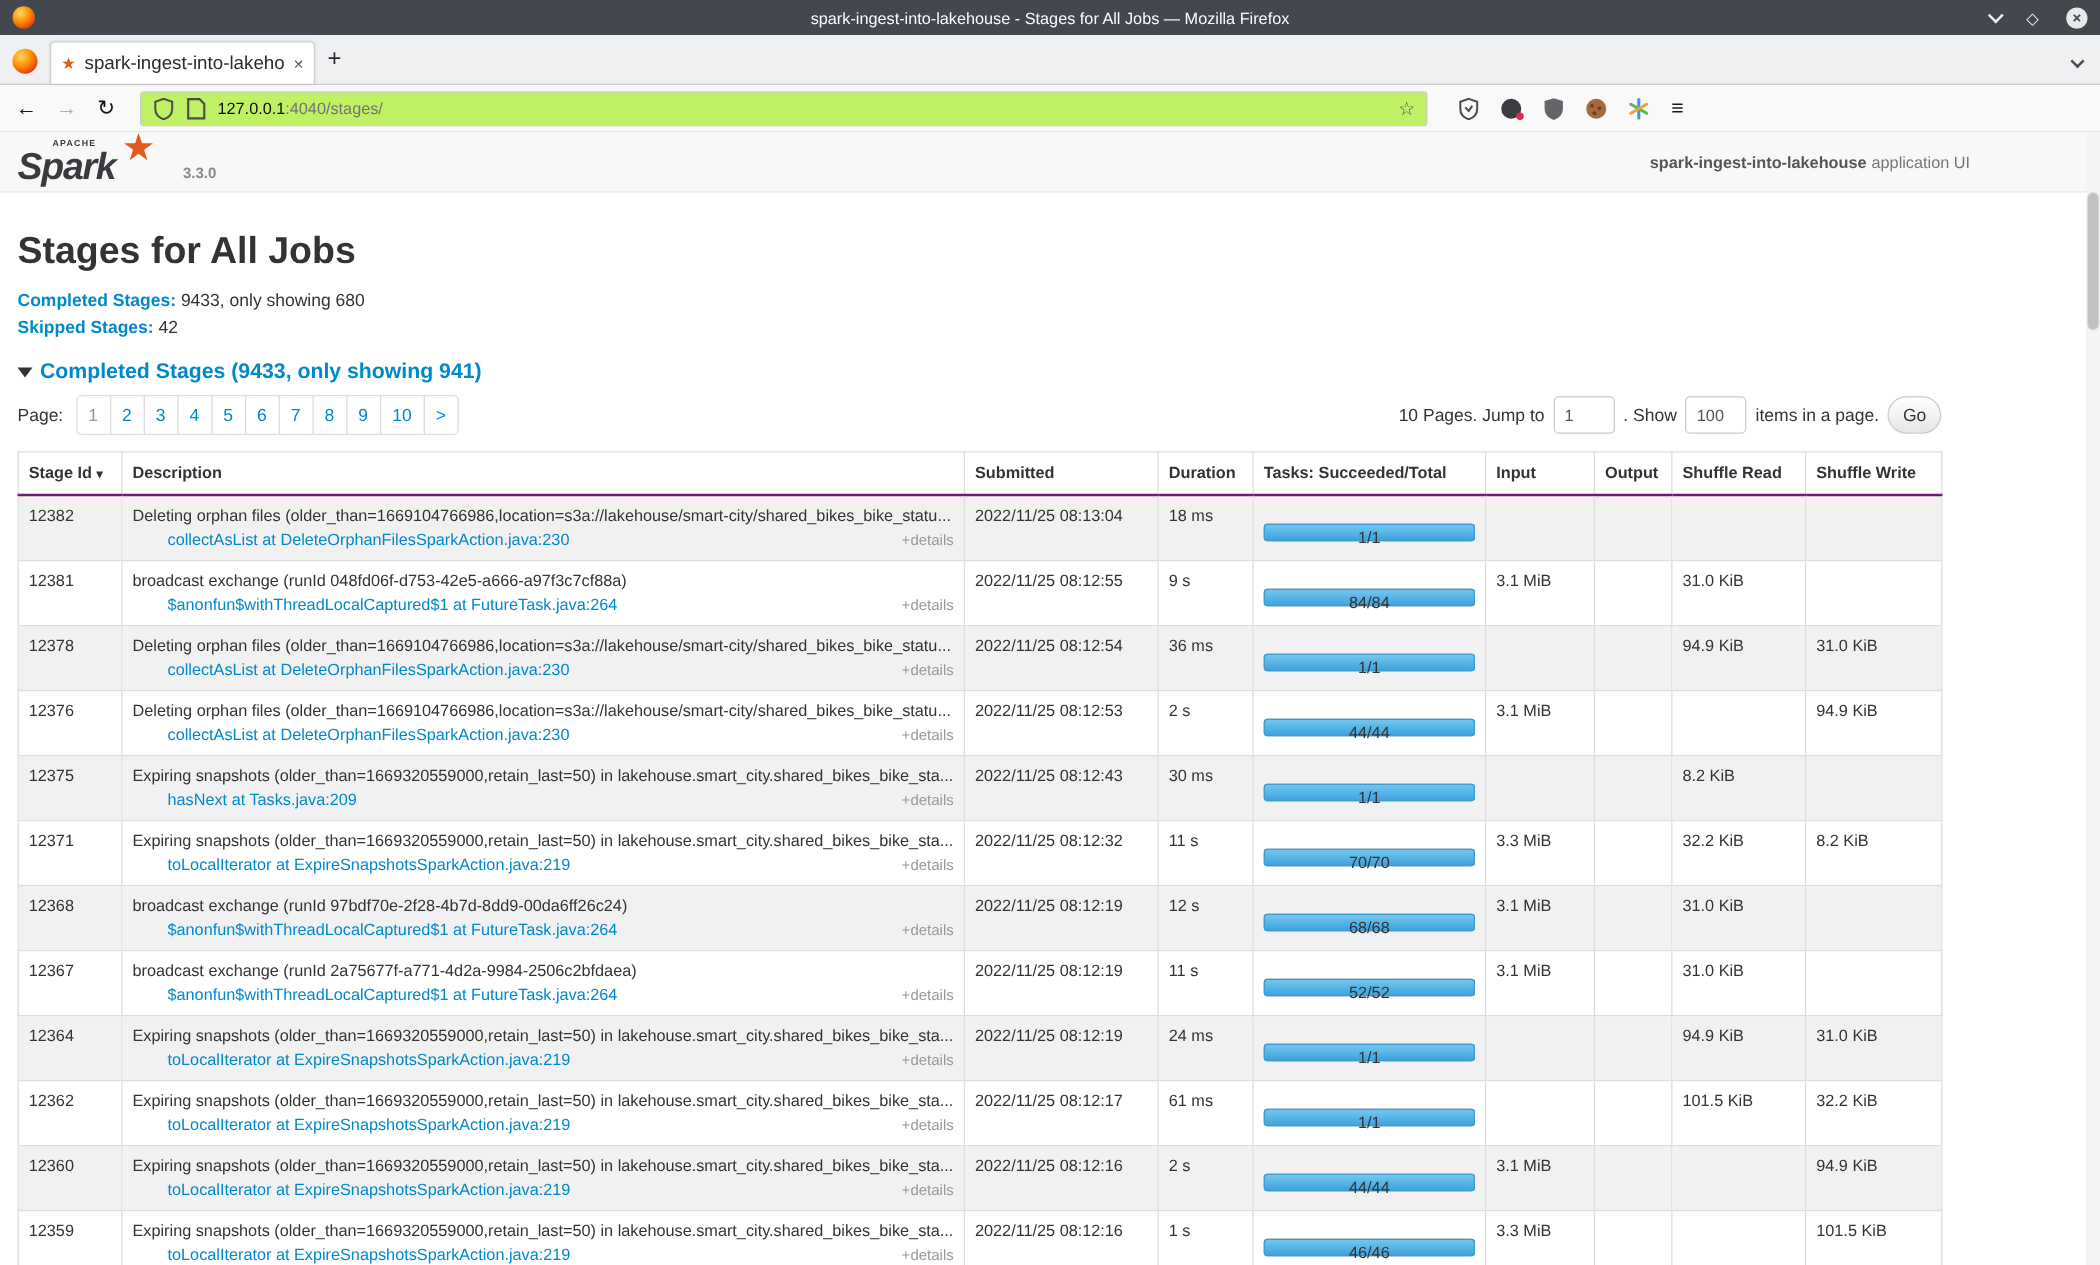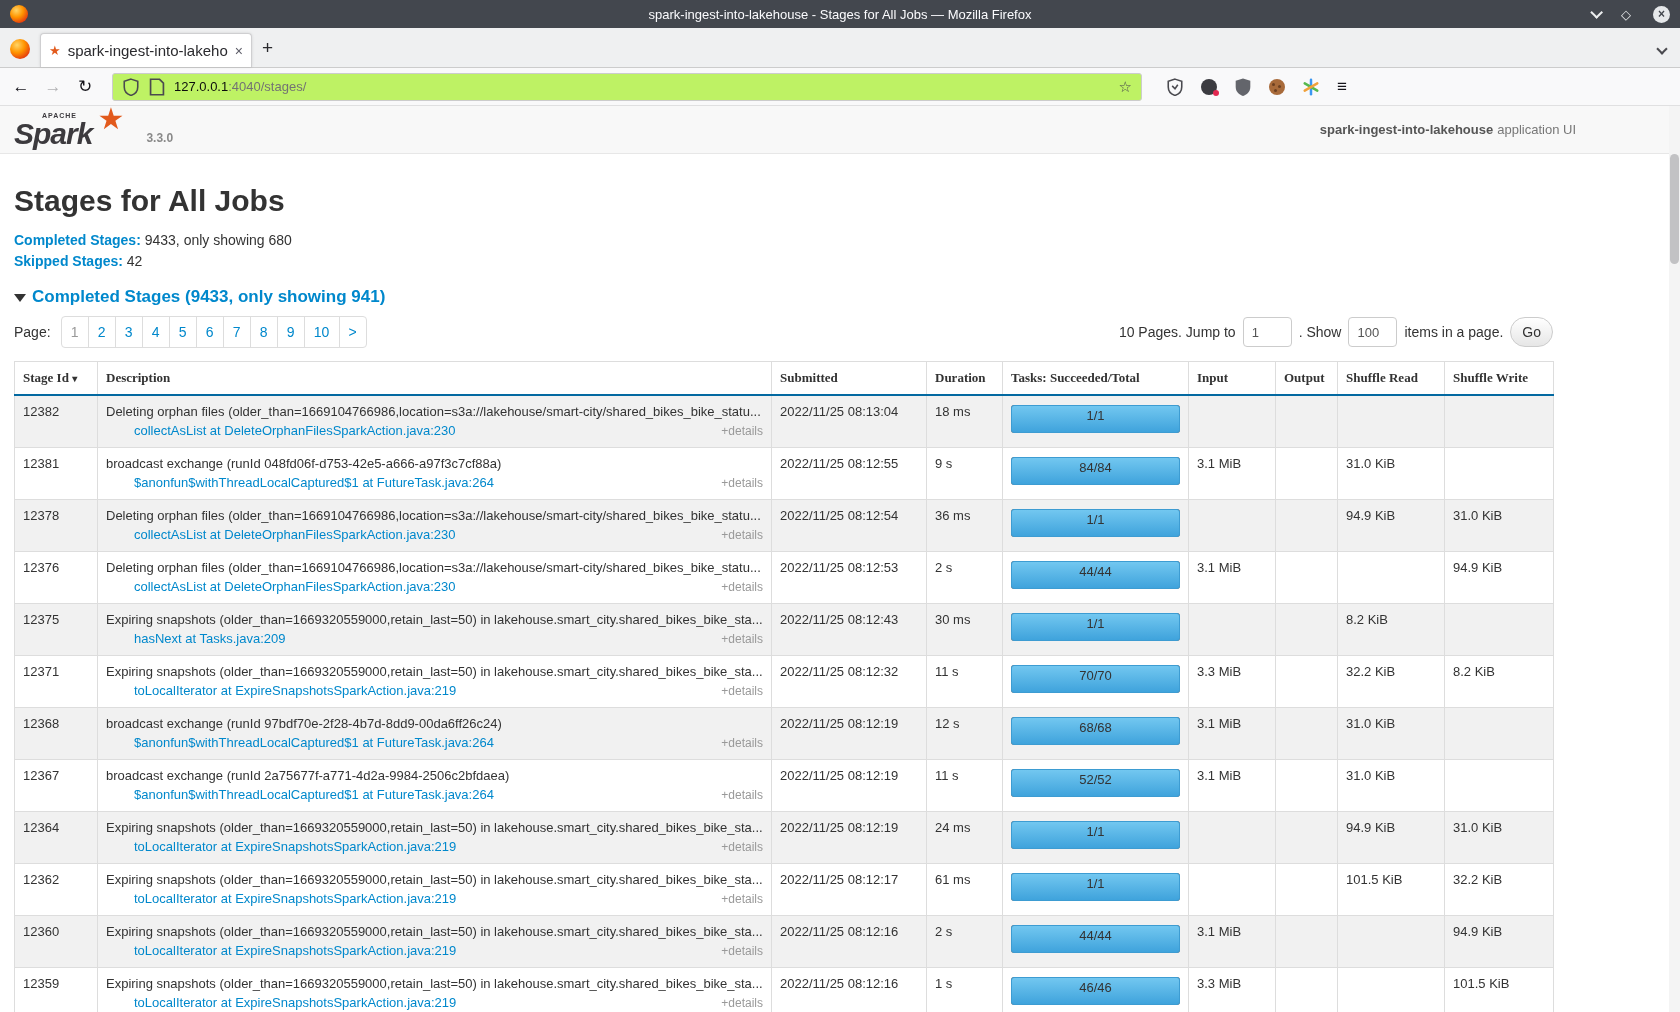--- a/index.html
+++ b/index.html
@@ -95,26 +95,26 @@
   .pag-input { width:49px; height:30px; border:1px solid #ccc; border-radius:4px;
     padding:0 8px; font-size:13px; color:#555; font-family:inherit; }
   .go-btn { height:30px; padding:0 11px; font-size:14px; color:#333;
     background:linear-gradient(#ffffff,#e6e6e6); border:1px solid #ccc; border-radius:15px; }
 
   
   table.stages { border-collapse:collapse; table-layout:fixed; width:1539px; margin-top:13px;
     font-size:13px; color:#333; }
   .stages th, .stages td { border:1px solid #ddd; text-align:left; vertical-align:top;
     padding:6px 8px; line-height:19px; overflow:hidden; white-space:nowrap; }
-  .stages thead th { font-weight:bold; border-bottom:2px solid #0369a1;font-family:Liberation Serif, serif; }
+  .stages thead th { font-weight:bold; border-bottom:2px solid #701a75; }
   .stages tbody tr:nth-child(odd) { background:#f1f1f1; }
   .desc-sub { display:flex; justify-content:space-between; align-items:baseline; }
   a.stage-link { color:#0088cc; text-decoration:none;margin-left:28px; }
   .details { color:#999; font-size:12px; }
-  .progress { height:28px; background:#737373; border-radius:3px; margin-top:3px; }
+  .progress { height:14px; background:#737373; border-radius:3px; margin-top:16px; }
   .bar { height:100%; width:100%; border-radius:3px; border:1px solid #3d9cd2;
     background:linear-gradient(#72c7f0,#3fa3dc); text-align:center; }
   .bar span { font-size:13px; line-height:19px; color:#333; }
   .sort-arrow { font-size:10px; }
 
   
   .scrollbar { position:fixed; right:0; top:106px; width:11px; height:906px; background:#f4f4f4; }
   .scroll-thumb { position:absolute; top:48px; left:1px; width:9px; height:110px;
     background:#c2c2c4; border-radius:5px; }
 </style>

